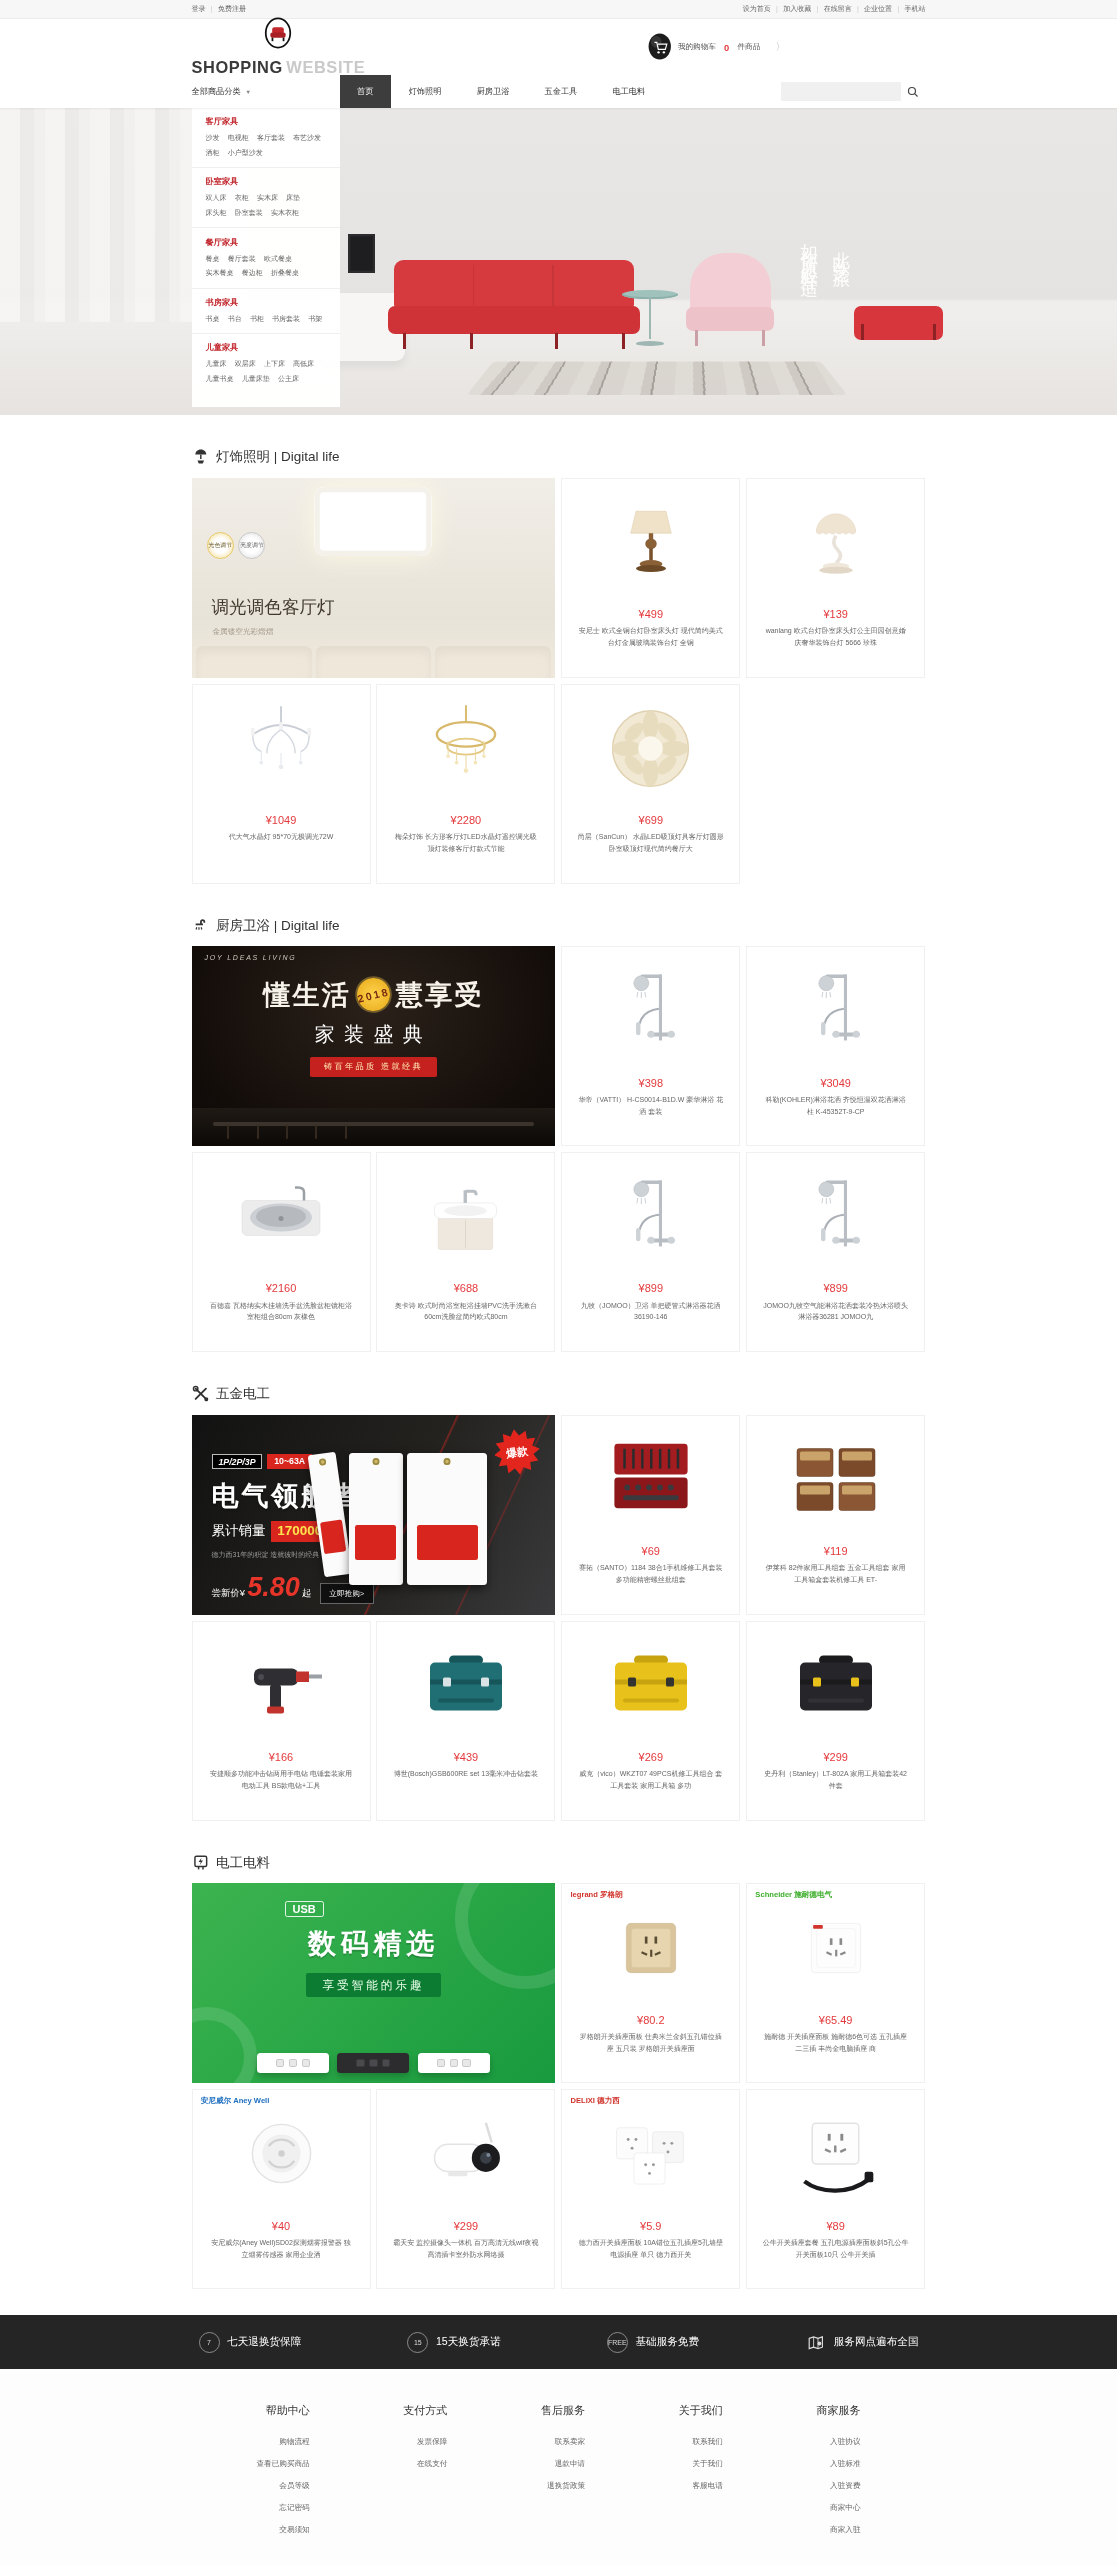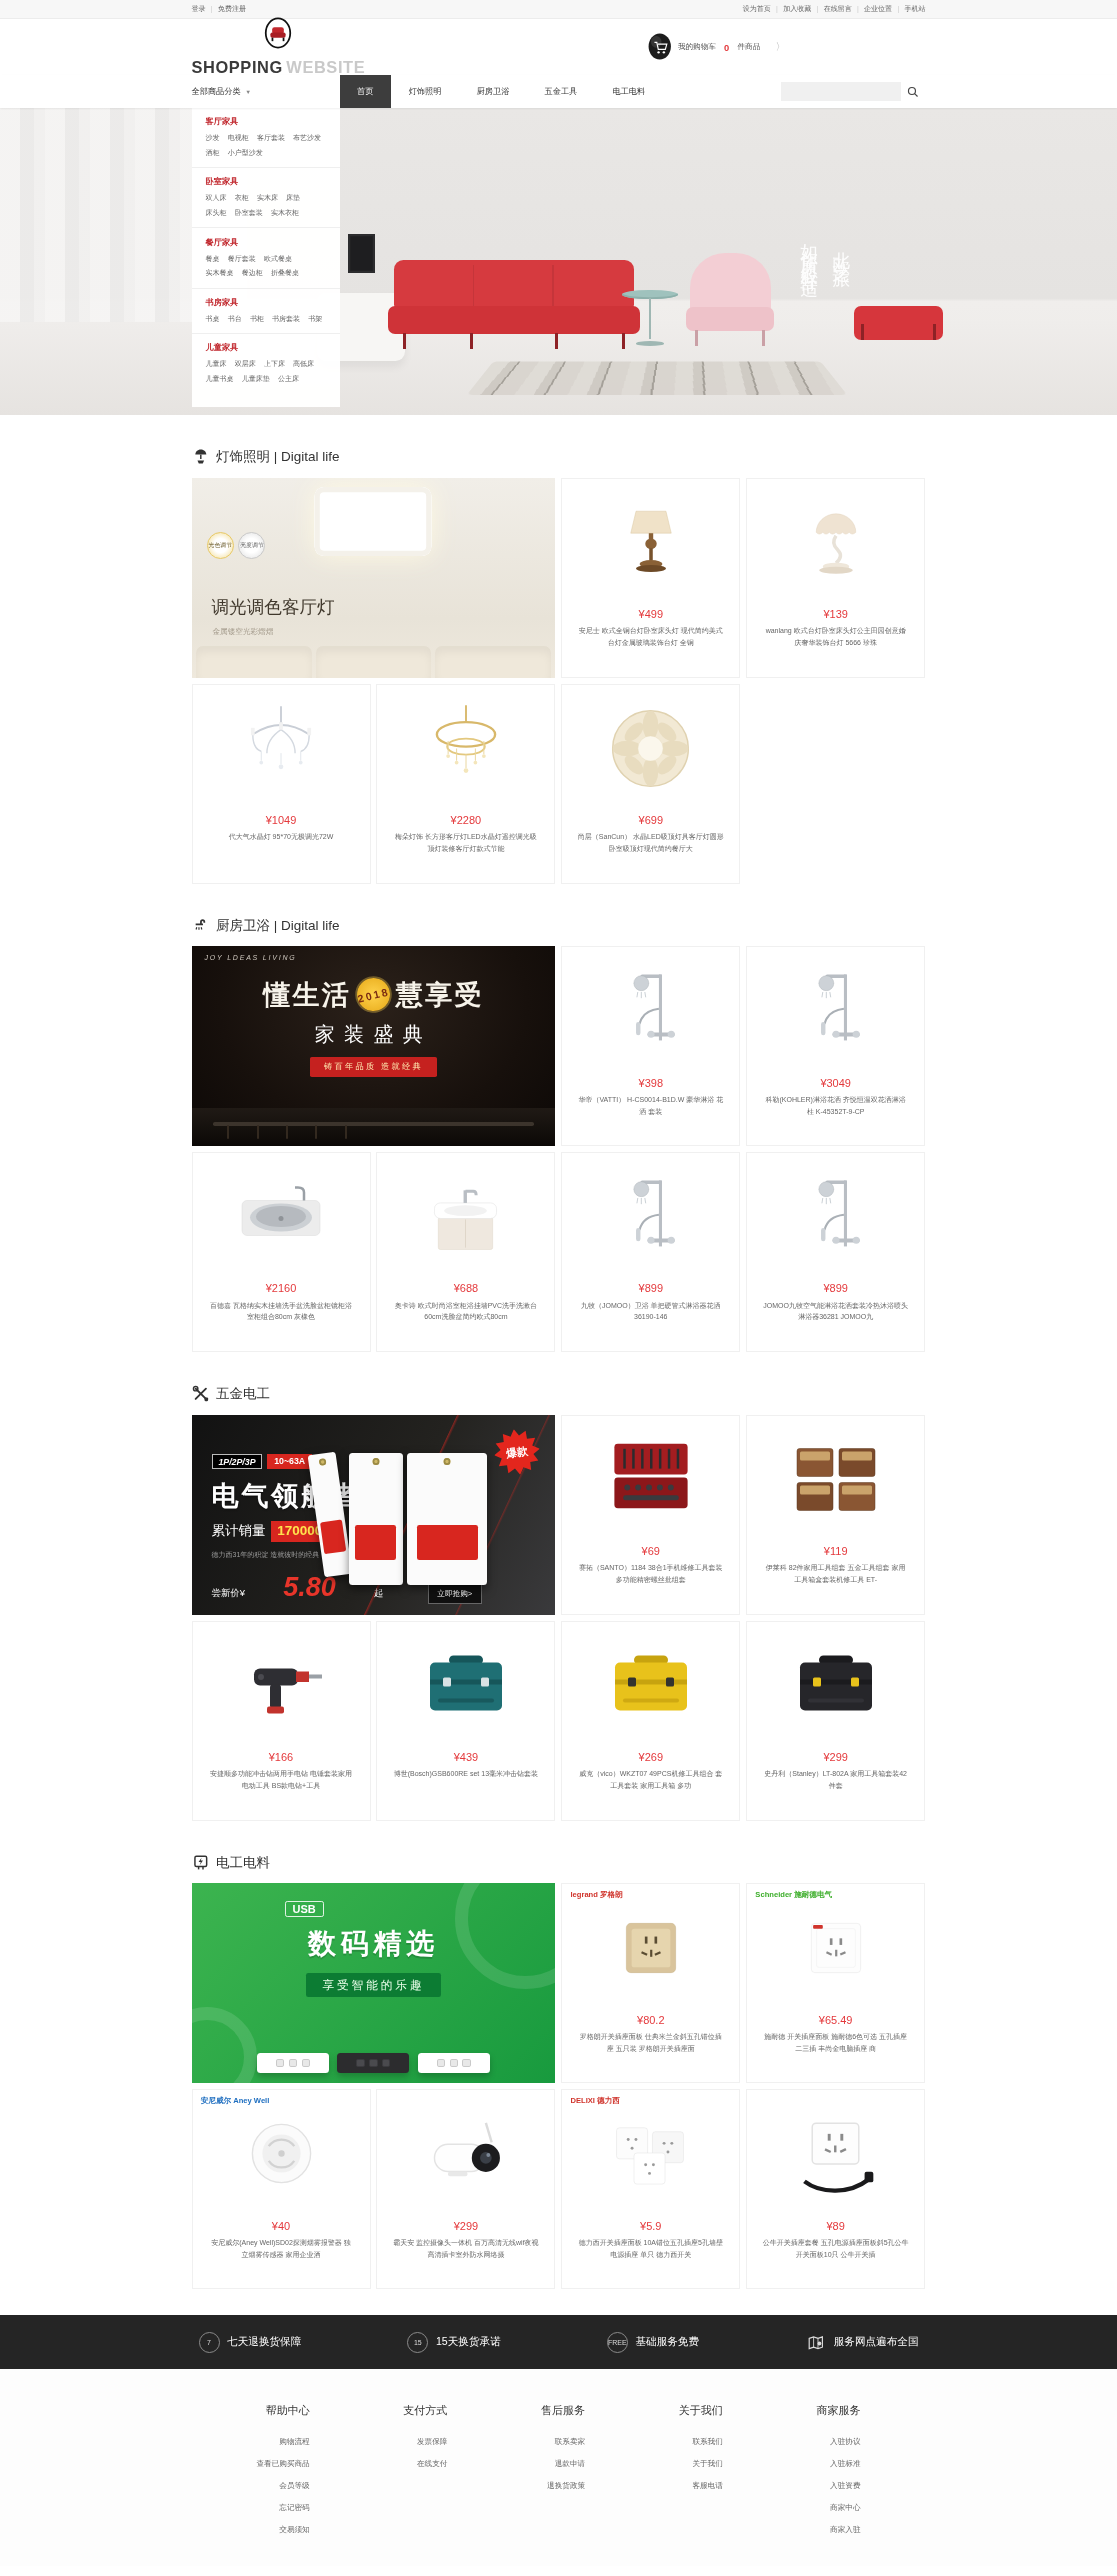--- a/index.html
+++ b/index.html
@@ -115,21 +115,21 @@
       background:linear-gradient(115deg,transparent 58%,rgba(216,38,31,.5) 58.2%,transparent 58.8%),
                  linear-gradient(115deg,transparent 78%,rgba(216,38,31,.35) 78.2%,transparent 78.7%); }
   .ph-left { position:absolute; left:20px; top:39px; }
   .ph-badges { display:flex; gap:4.7px; font-size:8.8px; font-weight:bold; }
   .ph-b1 { color:#fff; border:0.6px solid #bbb; padding:1.8px 5.9px; background:#000; font-style:italic; }
   .ph-b2 { color:#fff; background:#d8261f; padding:2.3px 7px; }
   .ph-title { margin-top:8.2px; font-size:27px; color:#fff; font-weight:bold; letter-spacing:2.9px; text-shadow:0 1.2px 1.8px rgba(0,0,0,.6); }
   .ph-sales { margin-top:7px; display:flex; align-items:center; font-size:13.5px; color:#fff; }
   .ph-sales-val { background:#d8261f; color:#ffe24d; padding:1.8px 5.9px; margin-left:5.9px; font-weight:bold; }
   .ph-desc { margin-top:7.6px; font-size:7px; color:#9c9c9c; }
-  .ph-price-row { margin-top:11.7px; display:flex; align-items:baseline; color:#fff;gap:36px; }
+  .ph-price-row { margin-top:11.7px; display:flex; align-items:baseline; color:#fff; }
   .ph-pp { font-size:9.4px; }
   .ph-price { font-size:27px; font-weight:bold; color:#e8352a; margin:0 2.3px; font-style:italic; }
   .ph-btn { margin-left:8.2px; background:#101010; border:0.6px solid #666; color:#fff; font-size:7.6px; padding:4.1px 8.8px; cursor:pointer; }
   .ph-breakers { position:absolute; right:68px; top:38px; display:flex; align-items:flex-start; gap:4.7px; }
   .breaker { background:#fbfbfb; border-radius:3.5px; box-shadow:0 3.5px 9.4px rgba(0,0,0,.5); position:relative; }
   .breaker .tog { position:absolute; left:12%; right:12%; top:55%; height:26%; background:#d8261f; border-radius:2.3px; }
   .breaker .scr { position:absolute; top:4.7px; left:50%; transform:translateX(-50%); width:7px; height:7px; border-radius:50%; background:#cfb867; box-shadow:inset 0 0 0 1.8px #9b8a45; }
   .ph-burst { position:absolute; right:15.3px; top:14px; width:46px; height:46px; background:#e3261d; display:flex; align-items:center; justify-content:center;
      color:#fff; font-size:11px; font-weight:bold; transform:rotate(-8deg);
      clip-path:polygon(100% 50%,84.8% 59.3%,93.3% 75%,75.5% 75.5%,75% 93.3%,59.3% 84.8%,50% 100%,40.7% 84.8%,25% 93.3%,24.5% 75.5%,6.7% 75%,15.2% 59.3%,0% 50%,15.2% 40.7%,6.7% 25%,24.5% 24.5%,25% 6.7%,40.7% 15.2%,50% 0%,59.3% 15.2%,75% 6.7%,75.5% 24.5%,93.3% 25%,84.8% 40.7%); }

